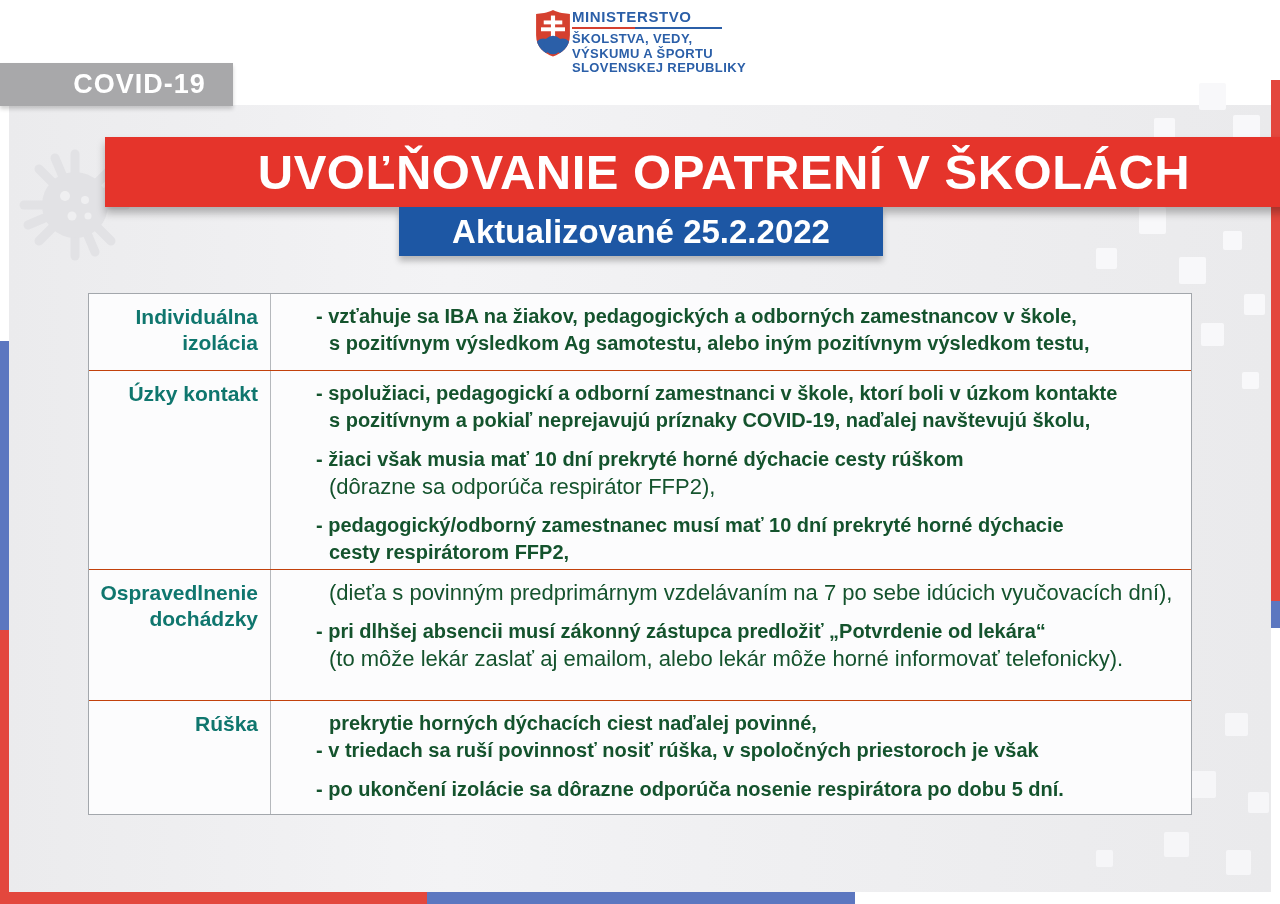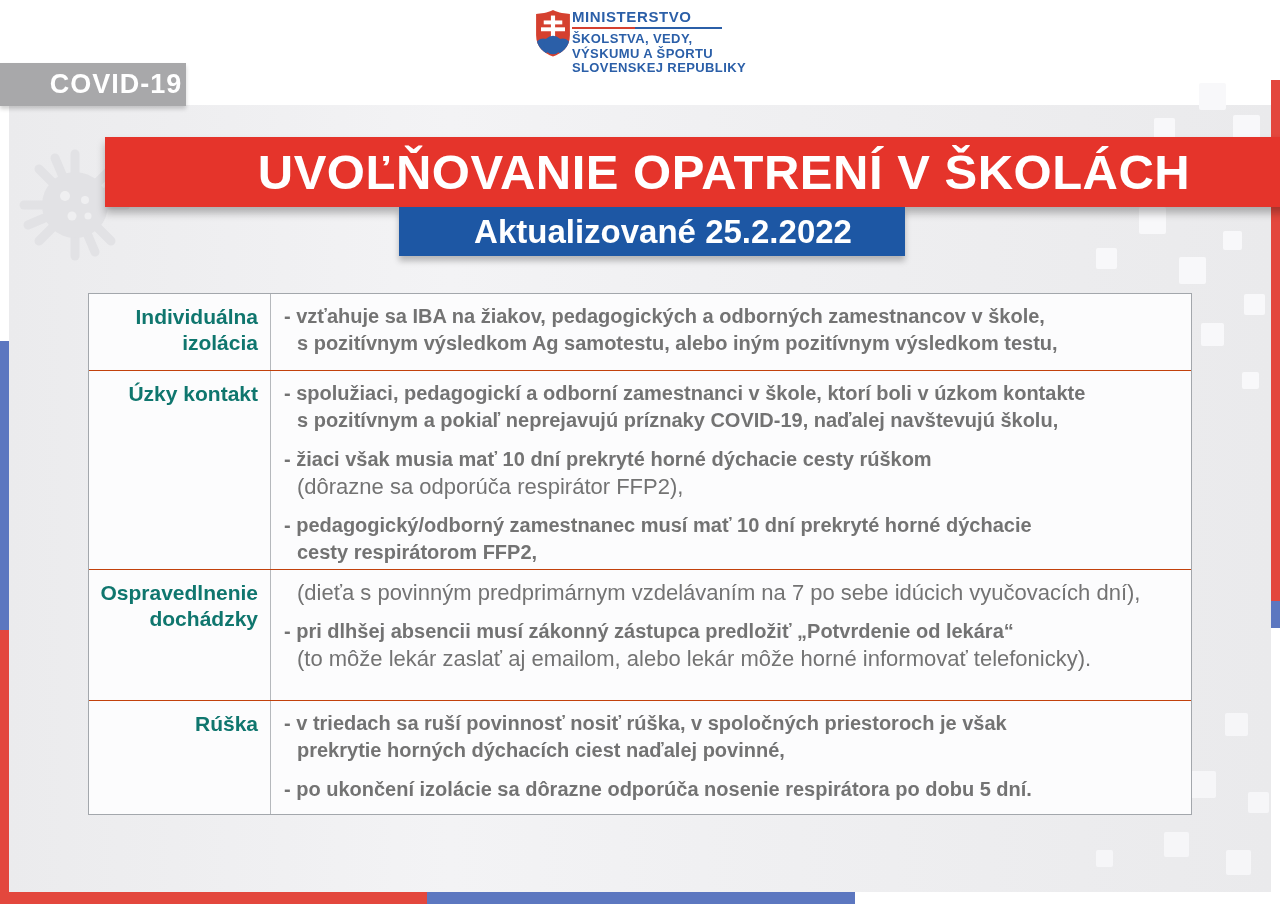--- a/index.html
+++ b/index.html
@@ -44,57 +44,56 @@
     align-items:flex-start;gap:0;z-index:5;
   }
   .logo-text{display:flex;flex-direction:column;color:#2b5fa8;}
   .logo-ministry{font-size:15px;font-weight:bold;letter-spacing:.6px;line-height:16px;}
   .logo-rule{height:2px;width:150px;margin:2px 0 3px 0;
     background:linear-gradient(90deg,#d5402f 0%,#d5402f 42%,#2b5fa8 42%,#2b5fa8 100%);}
   .logo-line{font-size:13px;font-weight:bold;letter-spacing:.4px;line-height:14.5px;}
 
   
   .badge{
-    position:absolute;left:0;top:63px;width:186px;height:43px;background:#a8a8aa;z-index:6;
+    position:absolute;left:0;top:63px;width:233px;height:43px;background:#a8a8aa;z-index:6;
     display:flex;align-items:center;justify-content:center;padding-left:46px;box-sizing:border-box;
     color:#ffffff;font-weight:bold;font-size:27px;letter-spacing:1px;
     box-shadow:0 3px 4px rgba(0,0,0,.18);
   }
 
   
   .banner-main{
     position:absolute;left:105px;top:137px;width:1238px;height:70px;background:#e5342b;z-index:7;
     display:flex;align-items:center;justify-content:center;
     color:#ffffff;font-weight:bold;font-size:49px;letter-spacing:.5px;white-space:nowrap;
     box-shadow:0 6px 8px rgba(0,0,0,.28);
   }
   .banner-sub{
     position:absolute;left:399px;top:207px;width:484px;height:49px;background:#1d57a4;z-index:8;
     display:flex;align-items:center;justify-content:center;
     color:#ffffff;font-weight:bold;font-size:33px;white-space:nowrap;
     box-shadow:0 5px 6px rgba(0,0,0,.25);
-    padding-left:22px;
   }
 
   
   .info-table{
     position:absolute;left:88px;top:293px;width:1104px;z-index:6;
     background:#fcfcfd;border:1px solid #a3a7ac;box-sizing:border-box;
   }
   .row{display:flex;}
   .row + .row{border-top:1px solid #c2410c;}
   .row-1{height:76px;} .row-2{height:198px;} .row-3{height:130px;} .row-4{height:113px;}
   .cell-label{
     width:182px;box-sizing:border-box;border-right:1px solid #b5b8bc;
     padding:10px 12px 0 6px;text-align:right;
     color:#0f766e;font-weight:bold;font-size:21px;line-height:26px;
   }
   .cell-content{flex:1;padding:9px 0 0 13px;box-sizing:border-box;}
   .bullet{margin-bottom:12px;}
-  .line{color:#737373;font-size:20px;line-height:27px;font-weight:bold;white-space:nowrap;}
+  .line{color:#14532d;font-size:20px;line-height:27px;font-weight:bold;white-space:nowrap;margin-left:32px;}
   .line.cont{padding-left:13px;}
   .line.reg{font-weight:400;font-size:22px;}
 </style>
 </head>
 <body>
 
 <div class="strip strip-right-red"></div>
 <div class="strip strip-right-blue"></div>
 <div class="strip strip-left-blue"></div>
 <div class="strip strip-left-red"></div>
@@ -199,22 +198,22 @@
         <div class="line">- pri dlhšej absencii musí zákonný zástupca predložiť „Potvrdenie od lekára“</div>
         <div class="line cont reg">(to môže lekár zaslať aj emailom, alebo lekár môže horné informovať telefonicky).</div>
       </div>
     </div>
   </div>
 
   <div class="row row-4">
     <div class="cell-label">Rúška</div>
     <div class="cell-content">
       <div class="bullet">
+        <div class="line cont">prekrytie horných dýchacích ciest naďalej povinné,</div>
         <div class="line">- v triedach sa ruší povinnosť nosiť rúška, v spoločných priestoroch je však</div>
-        <div class="line cont">prekrytie horných dýchacích ciest naďalej povinné,</div>
       </div>
       <div class="bullet">
         <div class="line">- po ukončení izolácie sa dôrazne odporúča nosenie respirátora po dobu 5 dní.</div>
       </div>
     </div>
   </div>
 
 </div>
 
 </body></html>

